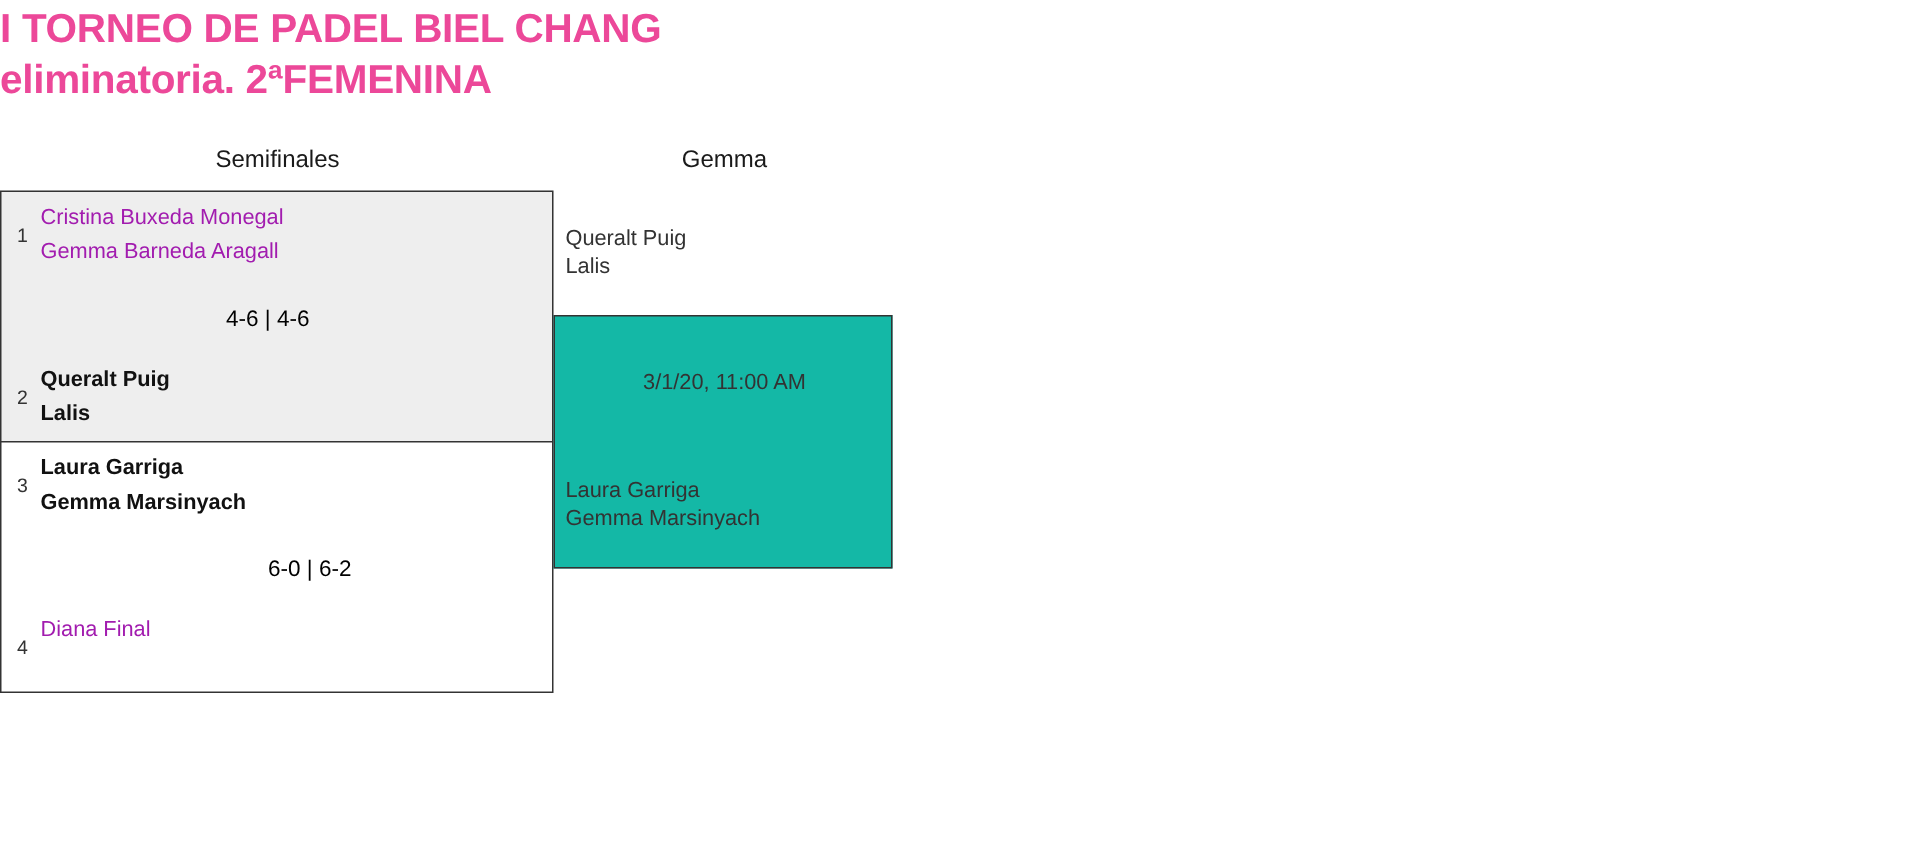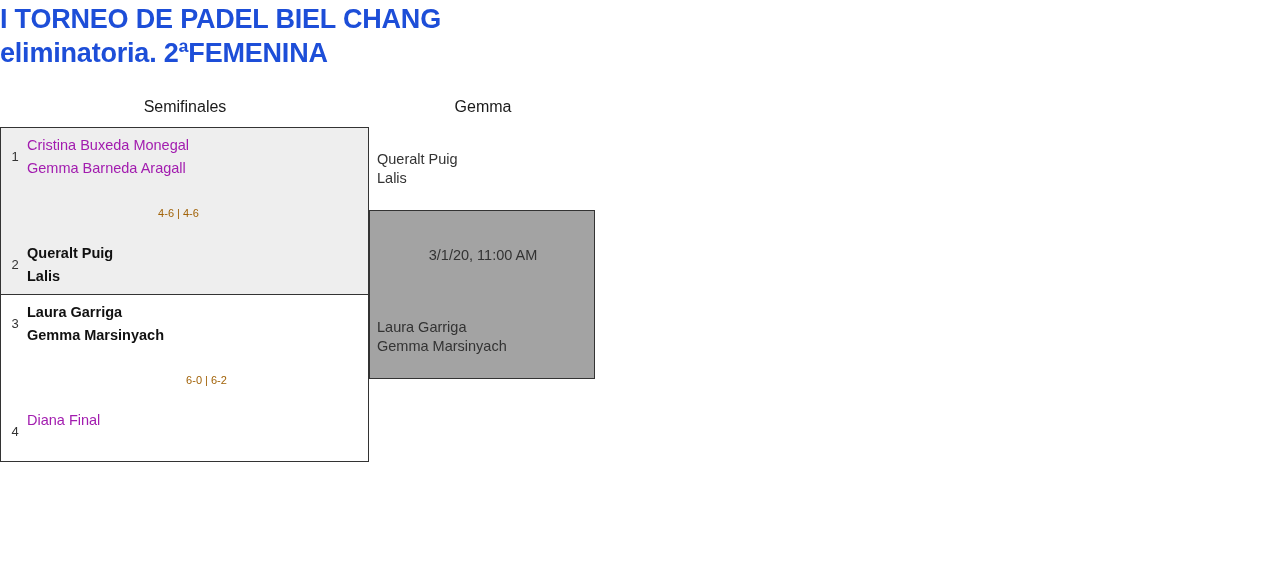--- a/index.html
+++ b/index.html
@@ -25,21 +25,21 @@
     height: 80px;
   }
   #tournament-title {
     position: absolute;
     left: 0;
     top: 2px;
     width: 900px;
     font-size: 27px;
     font-weight: 700;
     line-height: 34px;
-    color: #1d4ed8;
+    color: #ec4899;
     letter-spacing: -0.2px;
     white-space: pre-line;
   }
 
   
   #brand-logo {
     position: absolute;
     right: 6px;
     top: 3px;
     width: 224px;
@@ -121,37 +121,37 @@
     font-weight: 700;
     color: #111111;
   }
   .player-line { display: block; white-space: nowrap; }
 
   .score {
     position: absolute;
     left: 0;
     width: 355px;
     text-align: center;
-    font-size: 11px;
+    font-size: 15px;
     line-height: 20px;
-    color: #a16207;
+    color: #000000;
   }
   #sf-score-1 { top: 75px; }
   #sf-score-2 { top: 75px; margin-left: 28px; }
 
   
   #final-match {
     position: absolute;
     left: 369px;
     top: 210px;
     width: 226px;
     height: 169px;
     box-sizing: border-box;
     border: 1px solid #333333;
-    background: #a3a3a3;
+    background: #14b8a6;
   }
   #final-date {
     position: absolute;
     left: 0;
     top: 34px;
     width: 226px;
     text-align: center;
     font-size: 14.5px;
     line-height: 20px;
     color: #333333;

